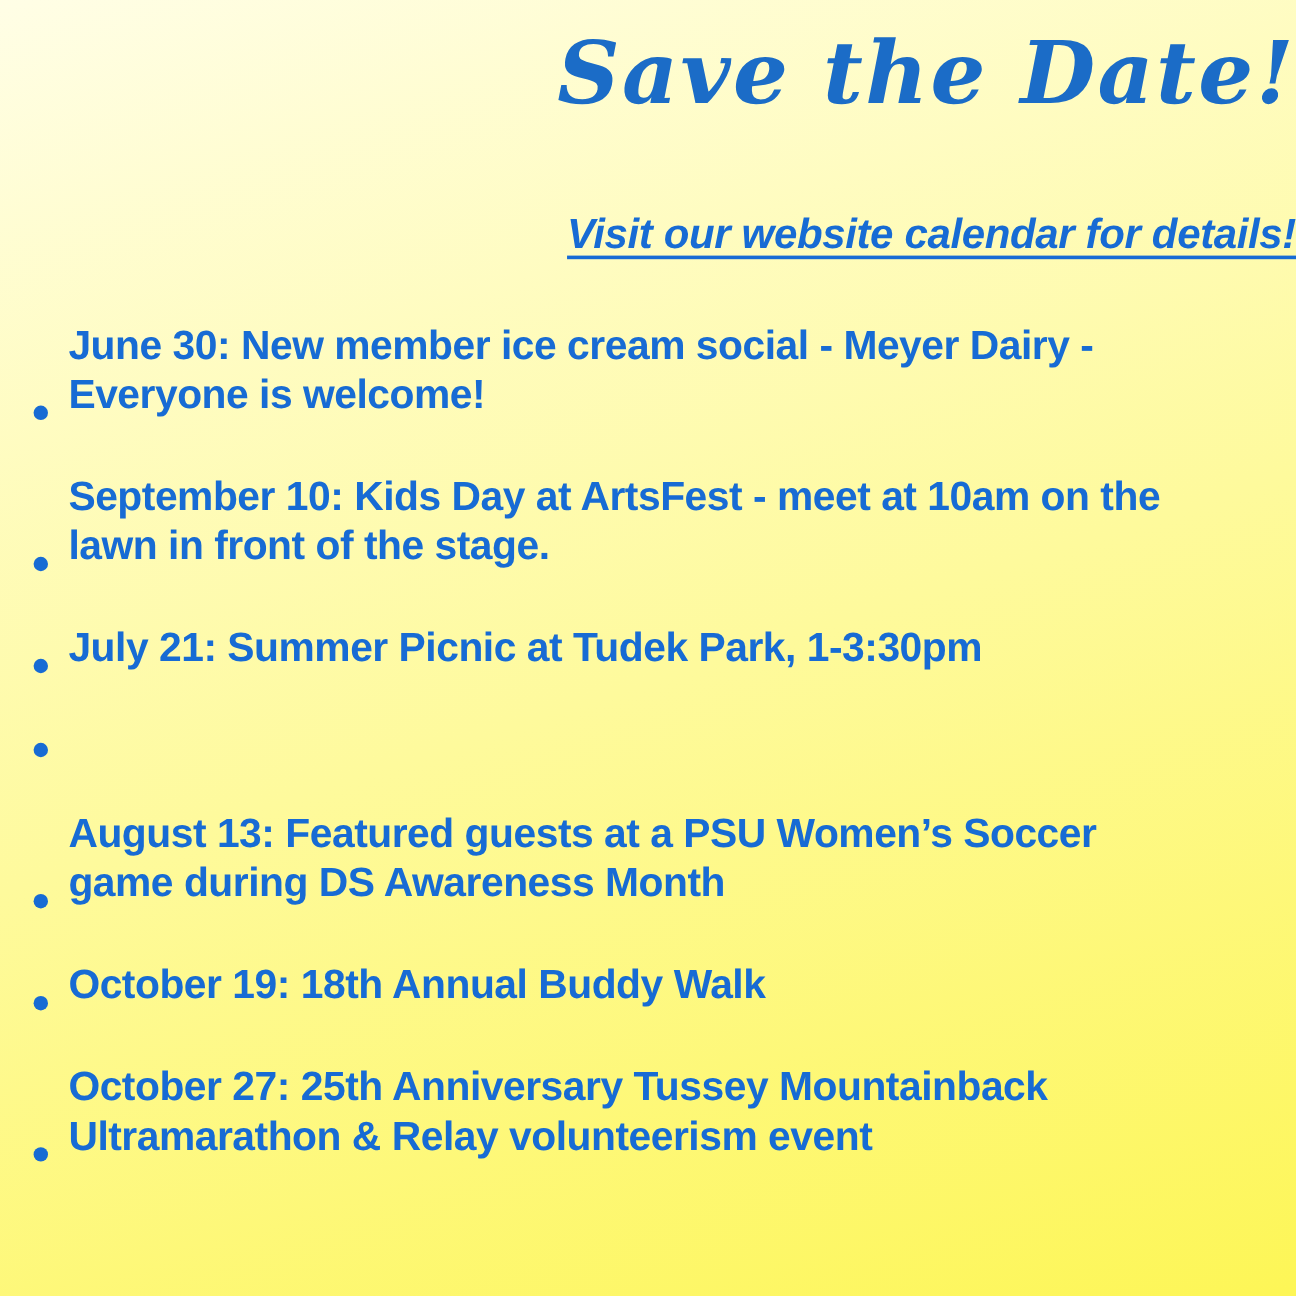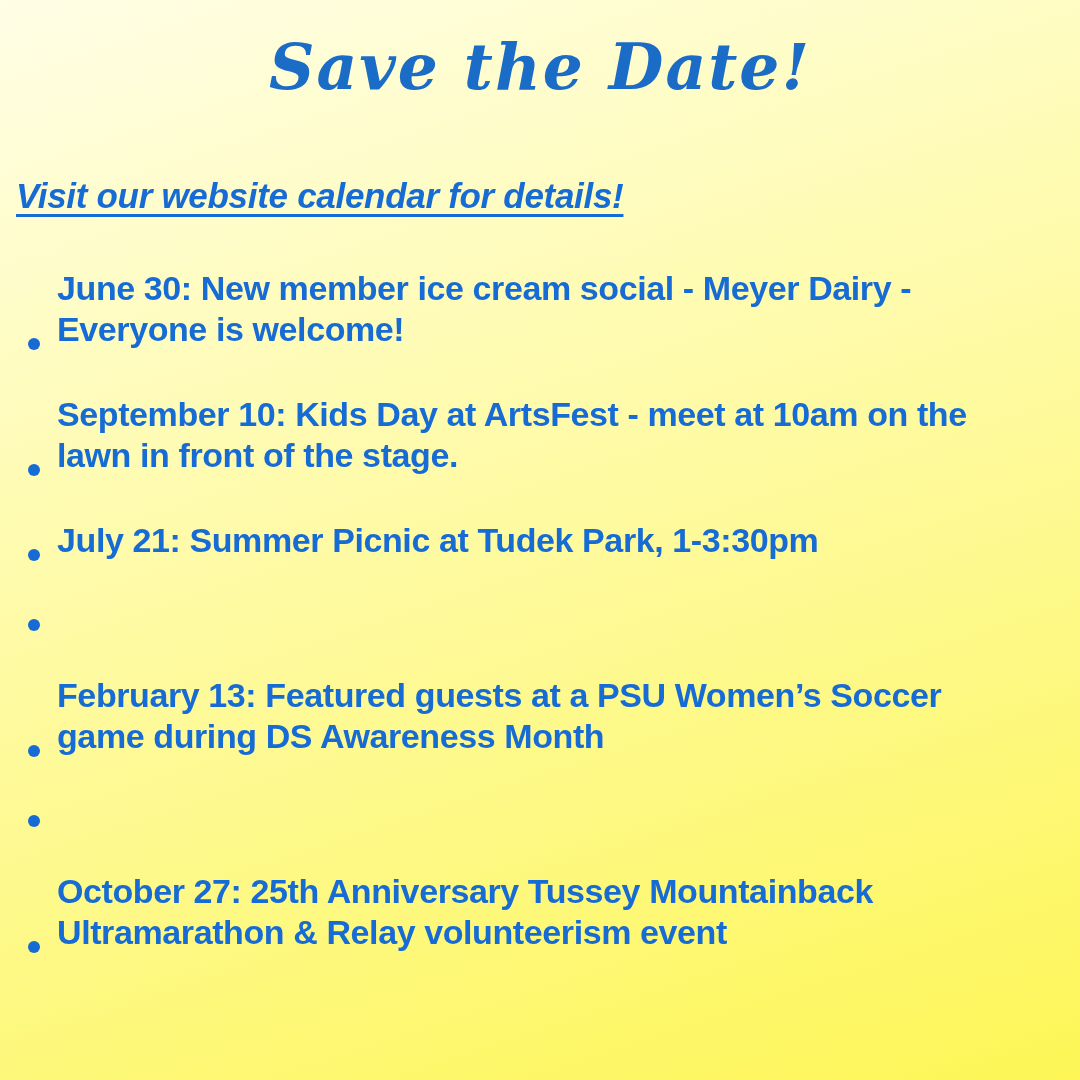--- a/index.html
+++ b/index.html
@@ -20,35 +20,35 @@
   body {
     position: relative;
     background: linear-gradient(162deg, var(--bg-start) 0%, var(--bg-mid) 52%, var(--bg-end) 100%);
     font-family: "Liberation Sans", sans-serif;
   }
   .title {
     position: absolute;
     top: 18px;
     left: 0;
     right: 0;
-    margin: 12px;
-    text-align: center;
+    margin: 0;
+    text-align: right;
     font-family: "DejaVu Serif", serif;
     font-style: italic;
     font-weight: bold;
-    font-size: 63px;
+    font-size: 72px;
     letter-spacing: 2px;
     color: var(--title-blue);
   }
   .subtitle-wrap {
     position: absolute;
     top: 176px;
-    left: 16px;
+    left: 0;
     right: 0;
-    text-align: left;
+    text-align: right;
   }
   .subtitle {
     font-family: "Liberation Sans", sans-serif;
     font-style: italic;
     font-weight: bold;
     font-size: 35px;
     color: var(--text-blue);
     text-decoration: underline;
     text-decoration-thickness: 3px;
     text-underline-offset: 6px;
@@ -111,25 +111,26 @@
     </li>
     <li class="event">
       <span class="dot"></span>
       <div class="event-text">July 21: Summer Picnic at Tudek Park, 1-3:30pm</div>
     </li>
     <li class="event">
       <span class="dot"></span>
     </li>
     <li class="event">
       <span class="dot"></span>
-      <div class="event-text">February 13: Featured guests at a PSU Women’s Soccer
+      <div class="event-text">August 13: Featured guests at a PSU Women’s Soccer
 game during DS Awareness Month</div>
     </li>
     <li class="event">
       <span class="dot"></span>
+      <div class="event-text">October 19: 18th Annual Buddy Walk</div>
     </li>
     <li class="event">
       <span class="dot"></span>
       <div class="event-text">October 27: 25th Anniversary Tussey Mountainback
 Ultramarathon &amp; Relay volunteerism event</div>
     </li>
   </ul>
 
 </div>
 

